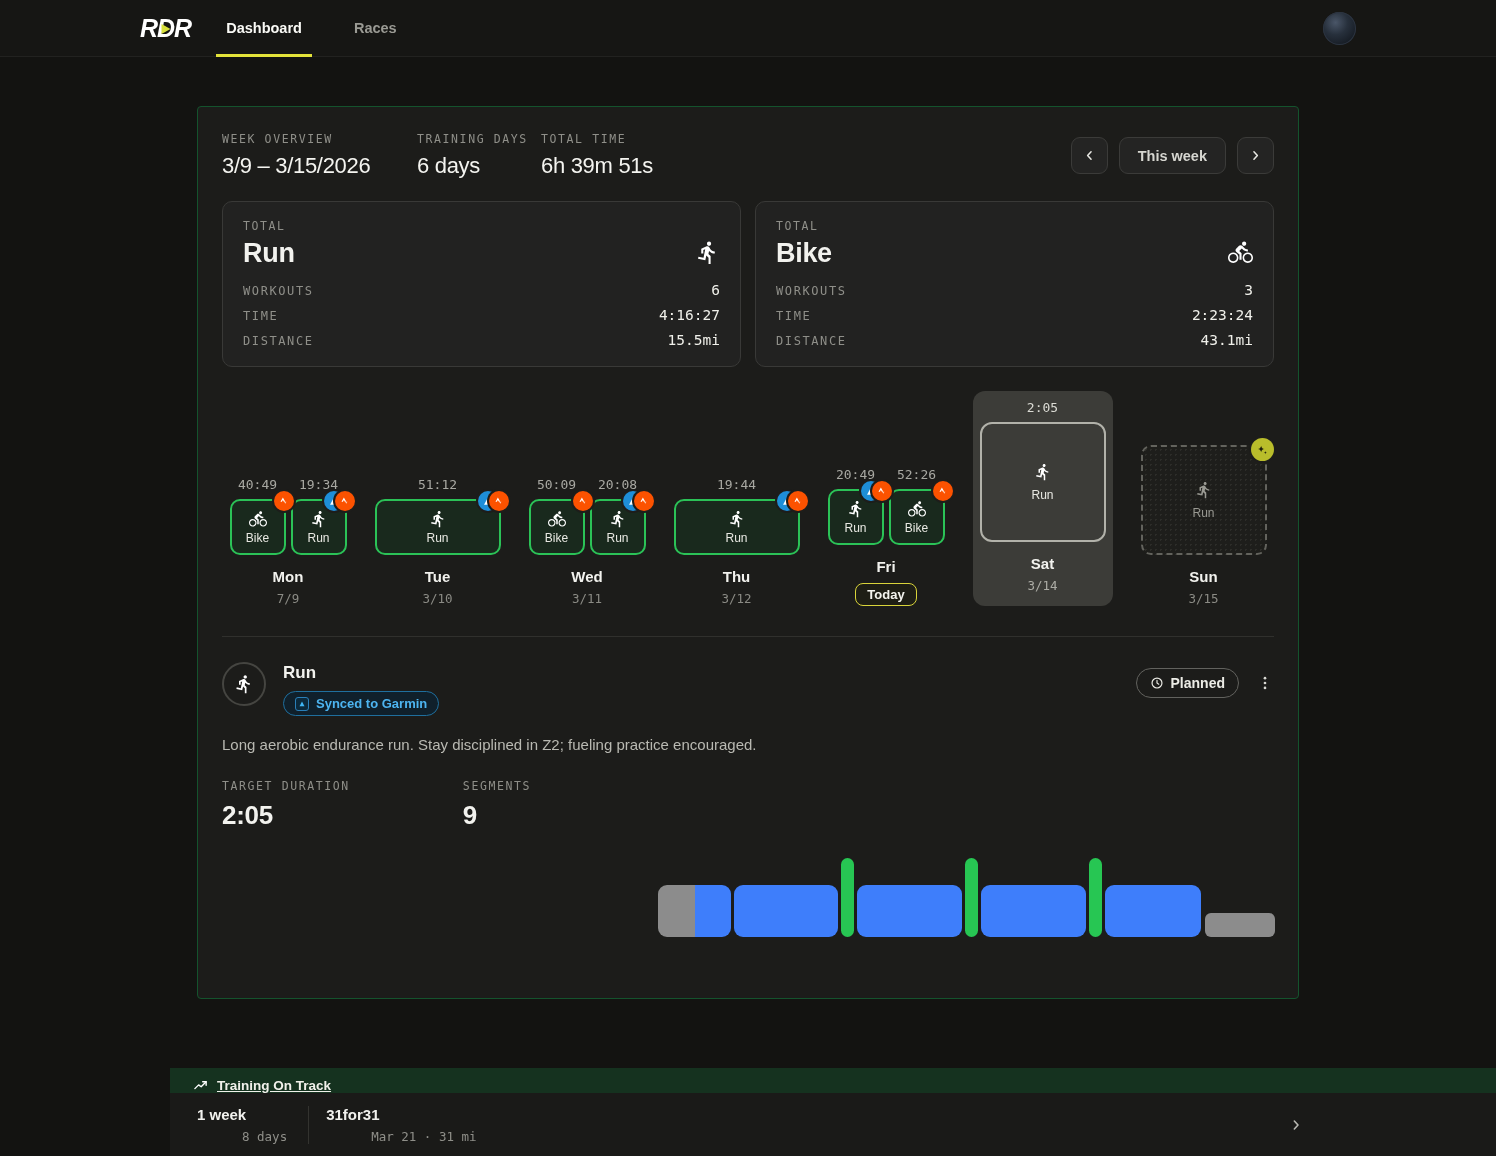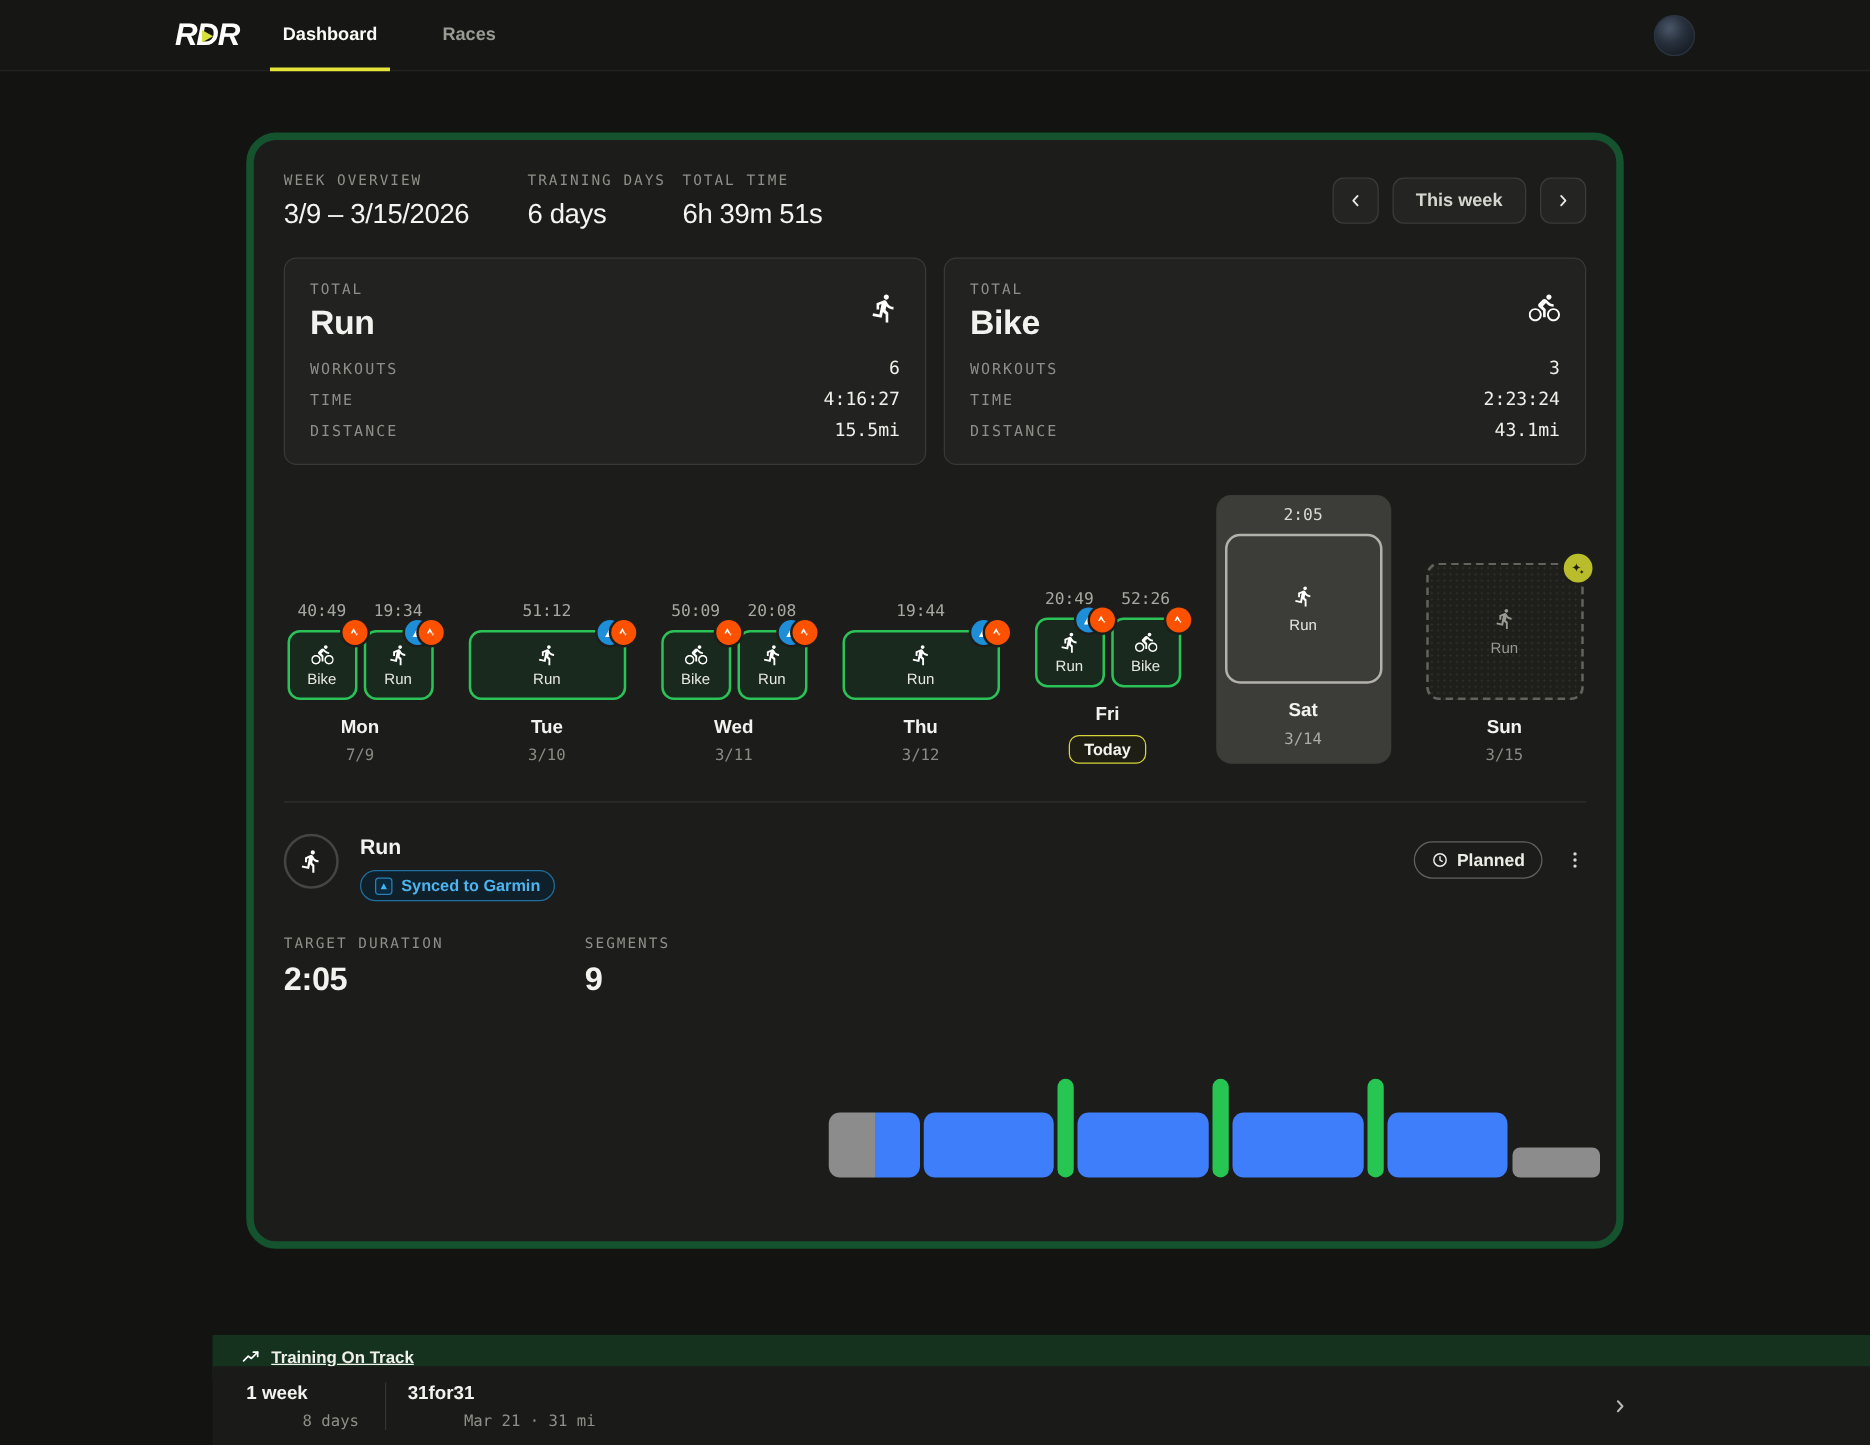--- a/index.html
+++ b/index.html
@@ -24,42 +24,42 @@
     position:relative; cursor:pointer; }
   .tab.active { color:#fafaf6; }
   .tab.active::after { content:""; position:absolute; left:-5px; right:-5px;
     bottom:0; height:3px; background:#e3e33a; }
   .avatar { margin-left:auto; width:33px; height:33px; border-radius:50%;
     background:radial-gradient(circle at 38% 32%, #4a5668 0%, #27303c 40%, #0c1016 100%);
     box-shadow:inset 0 0 0 1px #2c3440; cursor:pointer; }
 
   
   .main-card { position:absolute; left:197px; top:106px; width:1102px; height:893px;
-    background:#1c1c1a; border:6px solid #14532d; border-radius:24px;
+    background:#1c1c1a; border:1px solid #14532d; border-radius:4px;
     padding:25px 24px; }
 
   .kicker { font-family:"DejaVu Sans Mono", monospace; font-size:11.5px;
     color:#8f8f89; letter-spacing:1.6px; }
 
   .ov-row { display:flex; align-items:flex-start; }
   .ov-group.g1 { width:195px; } .ov-group.g2 { width:124px; }
   .ov-value { font-size:22px; font-weight:400; color:#f4f4f0; margin-top:7px; letter-spacing:-0.3px; }
   .controls { margin-left:auto; display:flex; gap:11px; align-items:center; margin-top:5px; }
   .icon-btn { width:37px; height:37px; border-radius:9px; background:#242423;
     border:1px solid #3b3b39; display:flex; align-items:center; justify-content:center;
     color:#e8e8e3; cursor:pointer; }
   .icon-btn svg { width:15px; height:15px; }
   .this-week-btn { height:37px; padding:0 18px; border-radius:9px; background:#242423;
     border:1px solid #3b3b39; display:flex; align-items:center;
     font-size:14.5px; font-weight:700; color:#d6d6d0; cursor:pointer; }
 
   .totals-row { display:flex; gap:14px; margin-top:22px; }
   .total-card { flex:1; height:166px; background:#222221; border:1px solid #393937;
     border-radius:10px; padding:17px 20px; }
-  .tc-head { display:flex; justify-content:space-between; align-items:center; }
+  .tc-head { display:flex; justify-content:space-between; align-items:flex-end; }
   .tc-sport { font-size:27px; font-weight:800; margin-top:5px; letter-spacing:-0.3px; }
   .tc-icon { color:#fff; } .tc-icon svg { width:25px; height:25px; }
   .tc-rows { margin-top:13px; }
   .tc-row { display:flex; justify-content:space-between; align-items:baseline; margin-top:9px; }
   .tc-label { font-family:"DejaVu Sans Mono", monospace; font-size:12px;
     color:#8f8f89; letter-spacing:1.6px; }
   .tc-value { font-family:"DejaVu Sans Mono", monospace; font-size:14.5px; color:#f0f0ea; }
 
   
   .week-strip { display:flex; align-items:flex-end; justify-content:center;
@@ -537,20 +537,21 @@
             <svg viewBox="0 0 24 24">
               <circle cx="12" cy="5.5" r="1.8" fill="currentColor"></circle>
               <circle cx="12" cy="12" r="1.8" fill="currentColor"></circle>
               <circle cx="12" cy="18.5" r="1.8" fill="currentColor"></circle>
             </svg>
           </span>
       </div>
     </div>
   </div>
 
+  <p class="w-desc">Long aerobic endurance run. Stay disciplined in Z2; fueling practice encouraged.</p>
 
   <div class="stats-row">
     <div>
       <div class="kicker">TARGET DURATION</div>
       <div class="stat-value">2:05</div>
     </div>
     <div>
       <div class="kicker">SEGMENTS</div>
       <div class="stat-value">9</div>
     </div>

